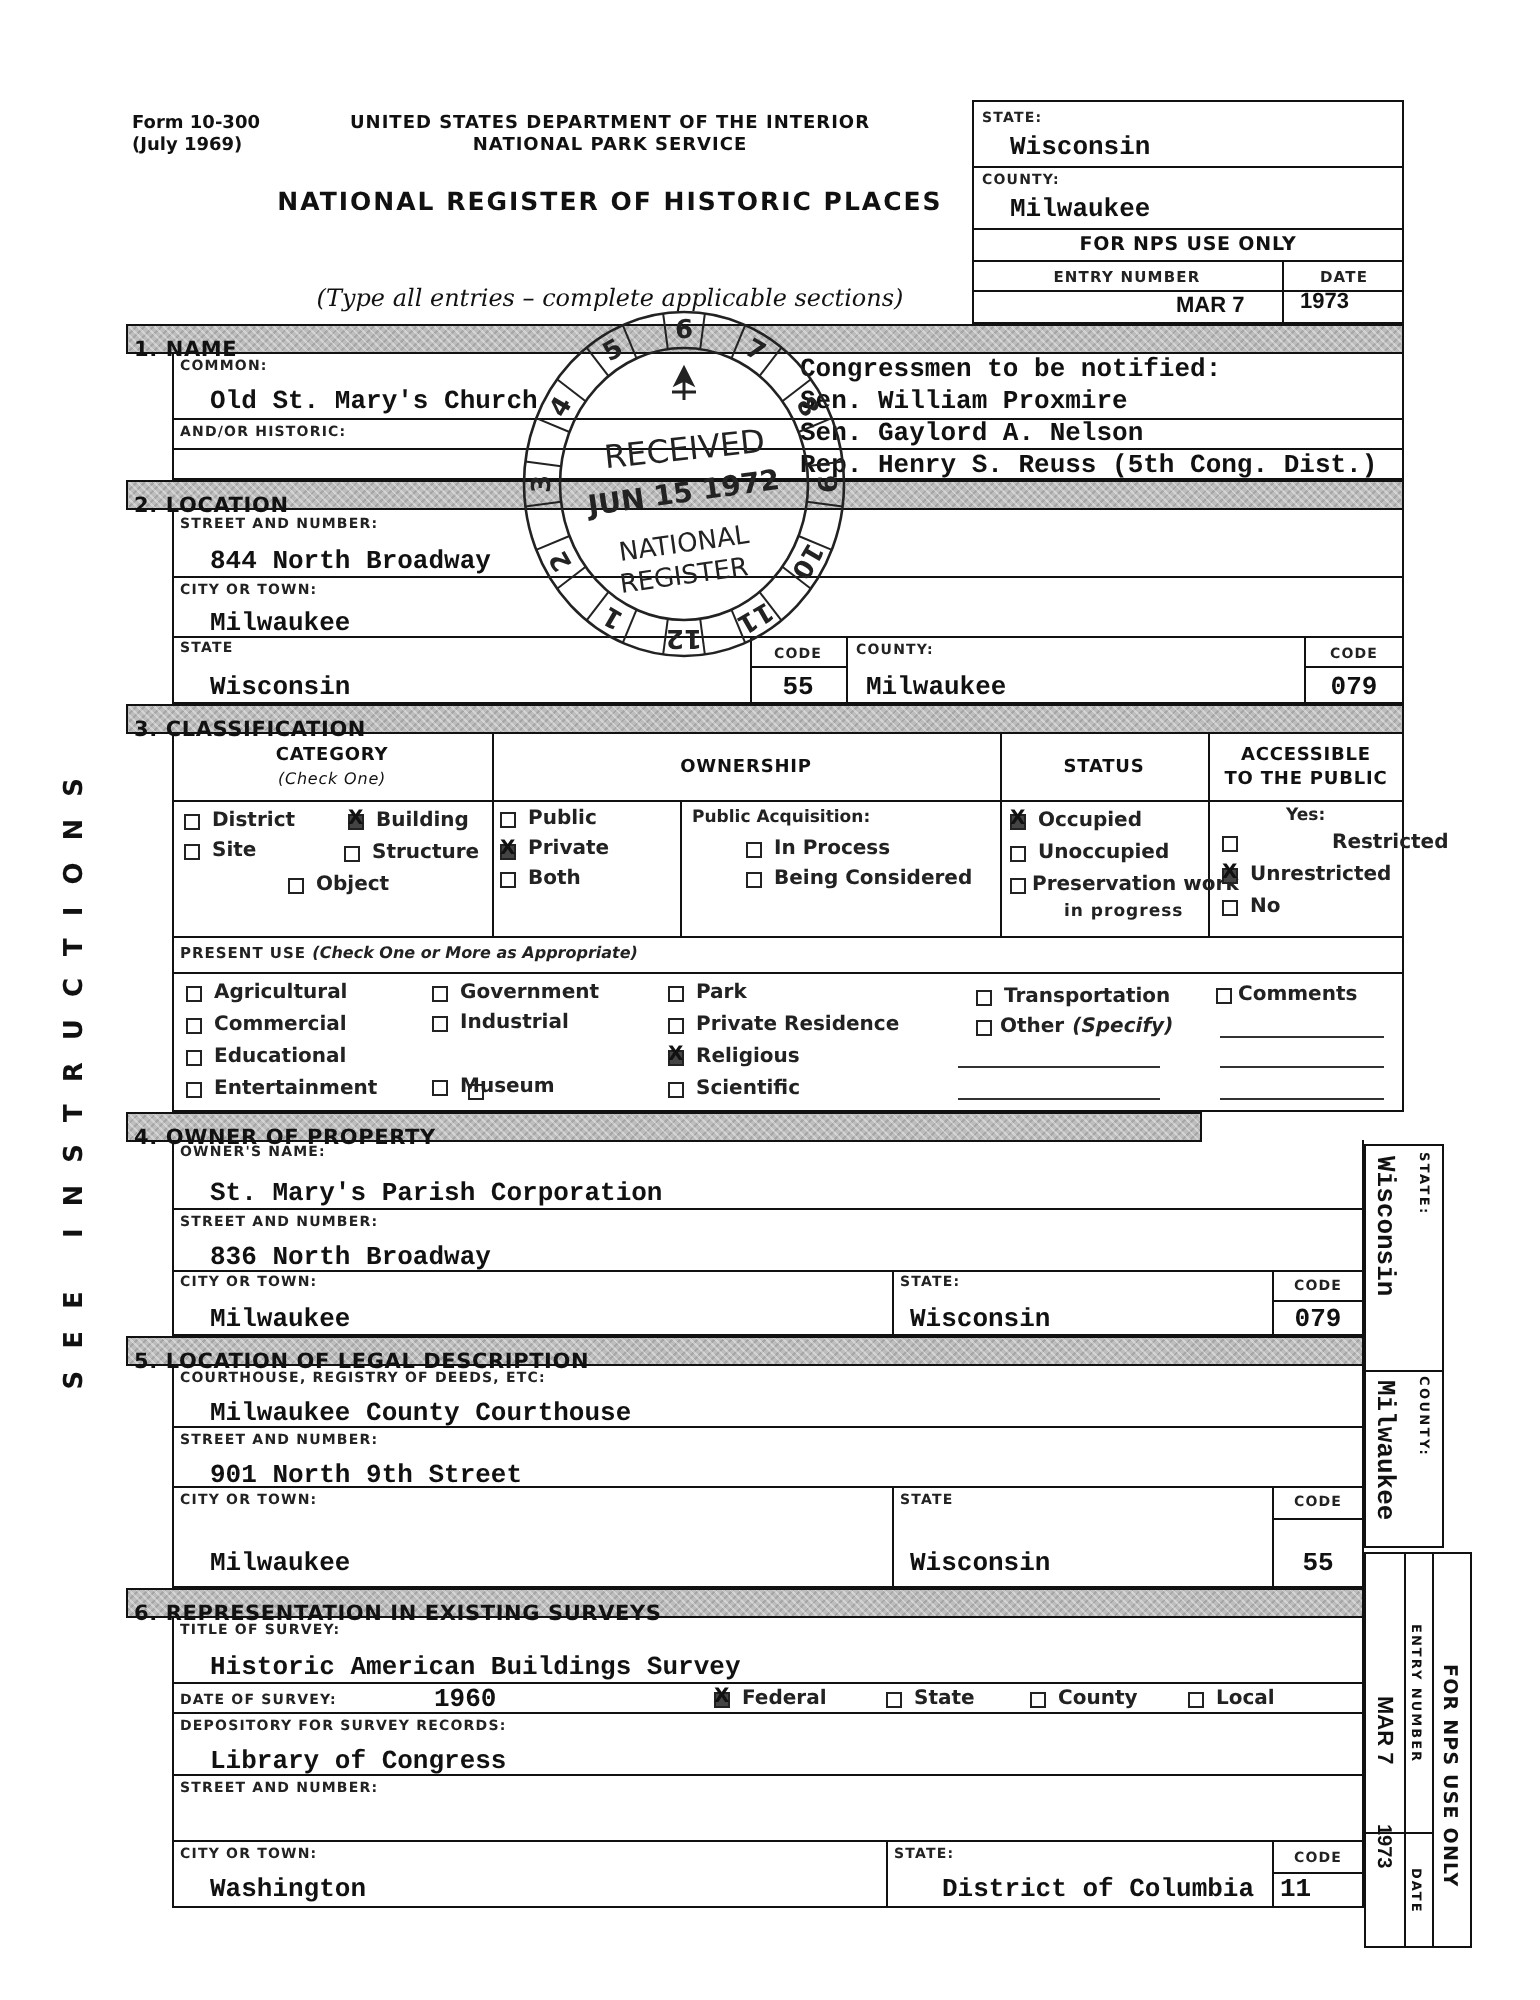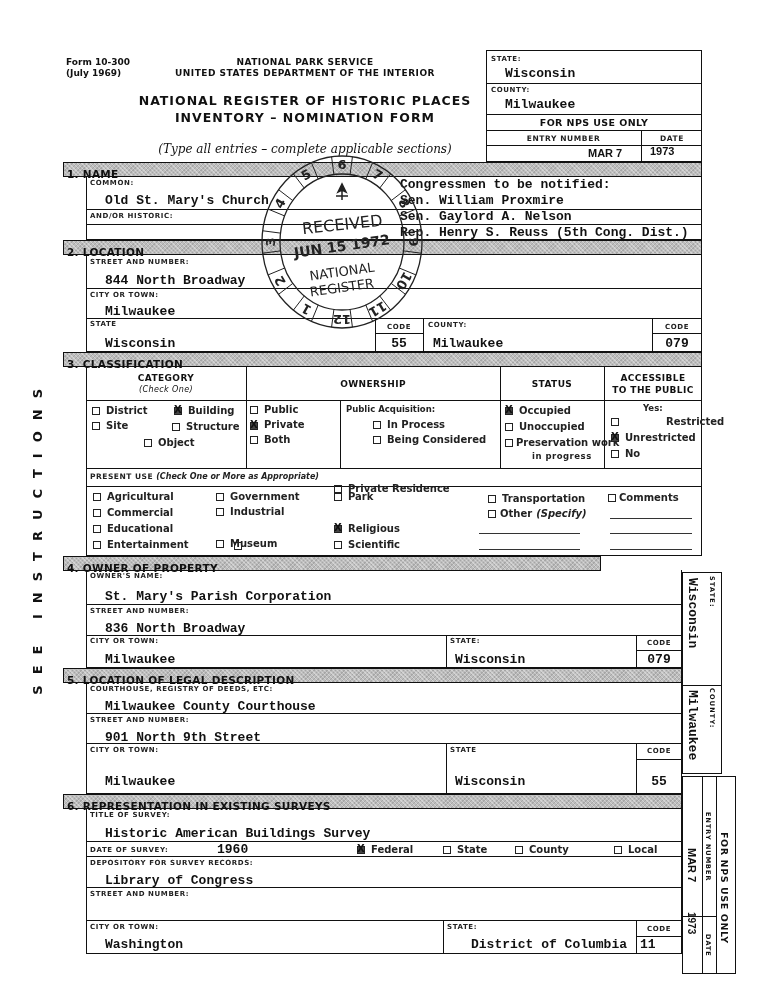--- a/index.html
+++ b/index.html
@@ -29,26 +29,25 @@
   .stamp{position:absolute;left:258px;top:152px;width:168px;height:180px;}
 </style>
 </head>
 <body>
 
 <div class="abs hdr-small" style="left:66px;top:57px;">
   <div>Form 10-300</div>
   <div>(July 1969)</div>
 </div>
 <div class="abs dept center" style="left:140px;top:57px;width:330px;">
+  <div>UNITED STATES DEPARTMENT OF THE INTERIOR</div>
   <div>NATIONAL PARK SERVICE</div>
-  <div>UNITED STATES DEPARTMENT OF THE INTERIOR</div>
 </div>
 <div class="abs title center" style="left:120px;top:92px;width:370px;">
   <div>NATIONAL REGISTER OF HISTORIC PLACES</div>
-  <div>INVENTORY – NOMINATION FORM</div>
 </div>
 <div class="abs subtitle center" style="left:120px;top:142px;width:370px;">(Type all entries – complete applicable sections)</div>
 
 <div class="box" style="left:486px;top:50px;width:216px;height:112px;"></div>
 <div class="lbl" style="left:491px;top:55px;">STATE:</div>
 <div class="val" style="left:505px;top:66px;">Wisconsin</div>
 <div class="hline" style="left:486px;top:83px;width:216px;"></div>
 <div class="lbl" style="left:491px;top:86px;">COUNTY:</div>
 <div class="val" style="left:505px;top:97px;">Milwaukee</div>
 <div class="hline" style="left:486px;top:114px;width:216px;"></div>
@@ -275,21 +274,21 @@
     <span>Military</span>
   </div>
 <div class="cb" style="left:216px;top:538px;">
     <span class="sq"></span>
     <span>Museum</span>
   </div>
 <div class="cb" style="left:334px;top:491px;">
     <span class="sq"></span>
     <span>Park</span>
   </div>
-<div class="cb" style="left:334px;top:483px;">
+<div class="cb" style="left:334px;top:507px;">
     <span class="sq"></span>
     <span>Private Residence</span>
   </div>
 <div class="cb" style="left:334px;top:523px;">
     <span class="sq on"></span>
     <span>Religious</span>
   </div>
 <div class="cb" style="left:334px;top:539px;">
     <span class="sq"></span>
     <span>Scientific</span>
@@ -361,21 +360,21 @@
     <span>Federal</span>
   </div>
 <div class="cb" style="left:443px;top:844px;">
     <span class="sq"></span>
     <span>State</span>
   </div>
 <div class="cb" style="left:515px;top:844px;">
     <span class="sq"></span>
     <span>County</span>
   </div>
-<div class="cb" style="left:594px;top:844px;margin-left:20px;">
+<div class="cb" style="left:594px;top:844px;">
     <span class="sq"></span>
     <span>Local</span>
   </div>
 <div class="hline" style="left:86px;top:856px;width:596px;"></div>
 <div class="lbl" style="left:90px;top:859px;">DEPOSITORY FOR SURVEY RECORDS:</div>
 <div class="val" style="left:105px;top:873px;">Library of Congress</div>
 <div class="hline" style="left:86px;top:887px;width:596px;"></div>
 <div class="lbl" style="left:90px;top:890px;">STREET AND NUMBER:</div>
 <div class="abs" style="left:105px;top:902px;width:500px;height:16px;"></div>
 <div class="hline" style="left:86px;top:920px;width:596px;"></div>

